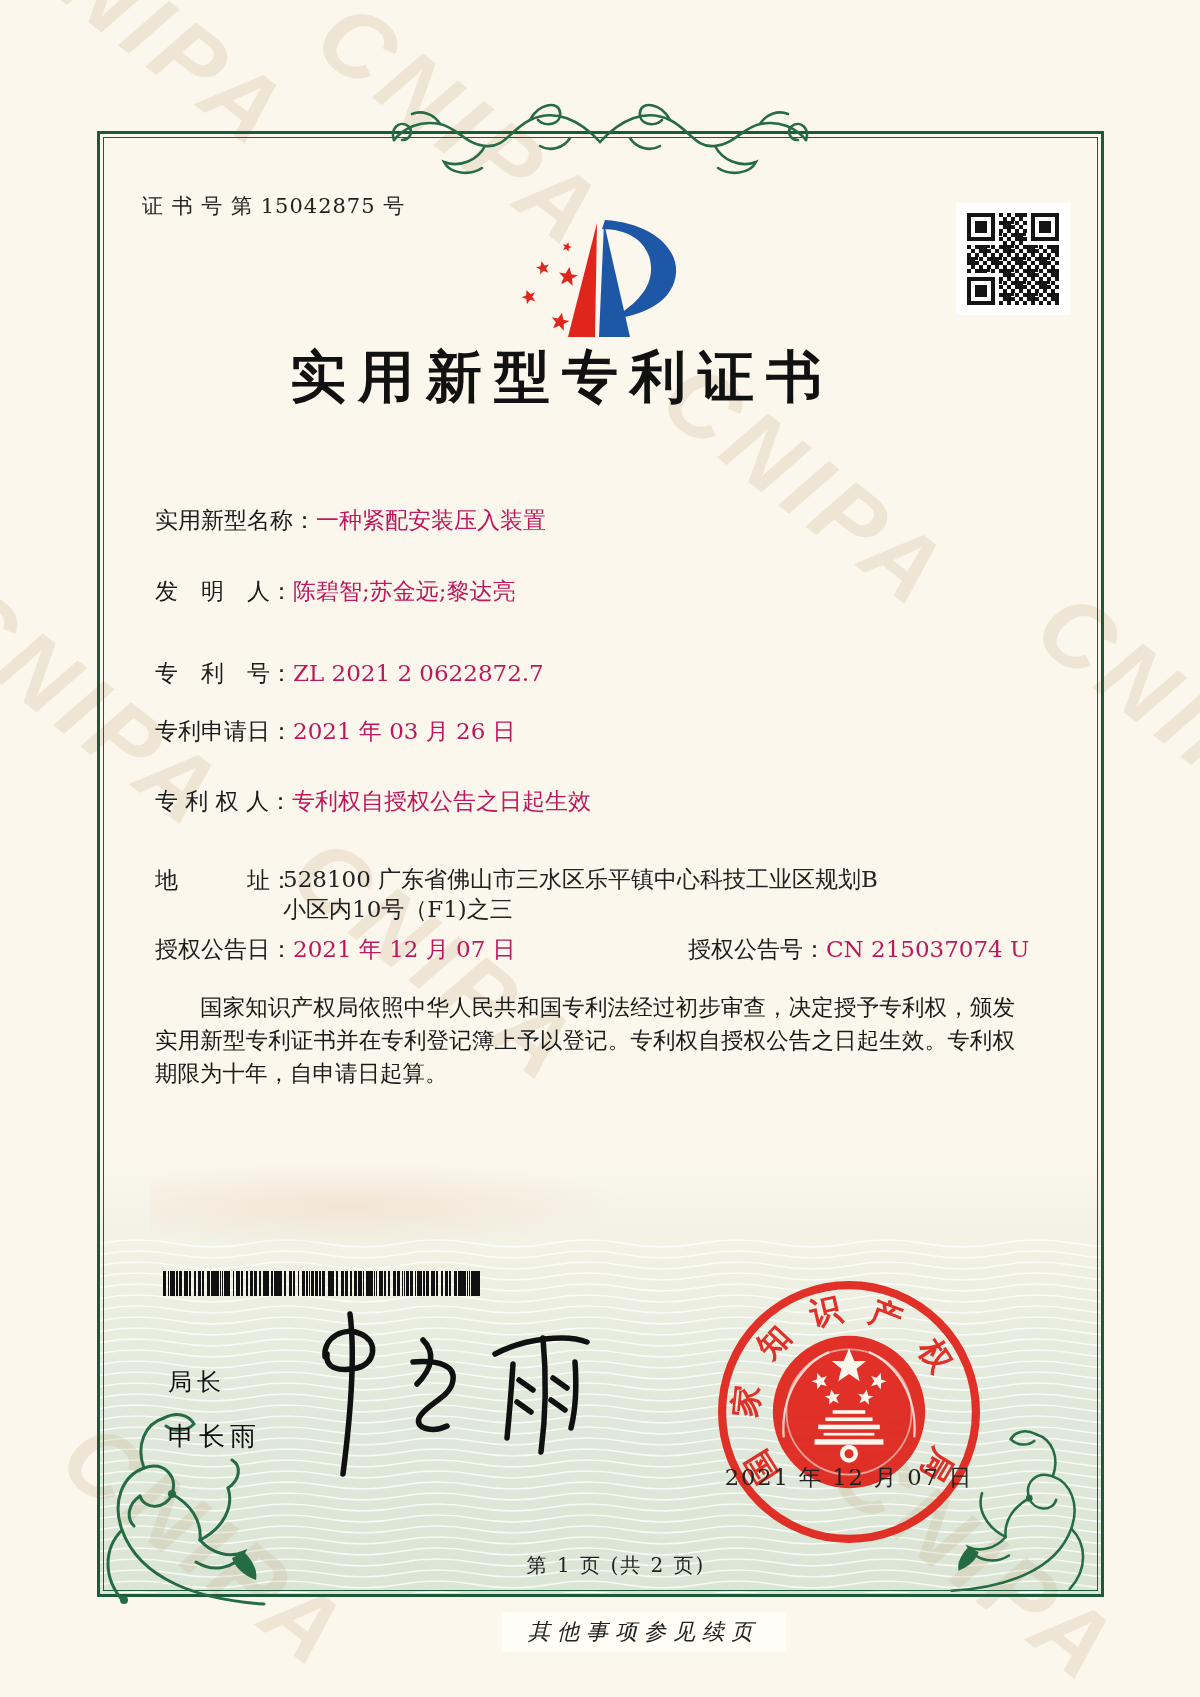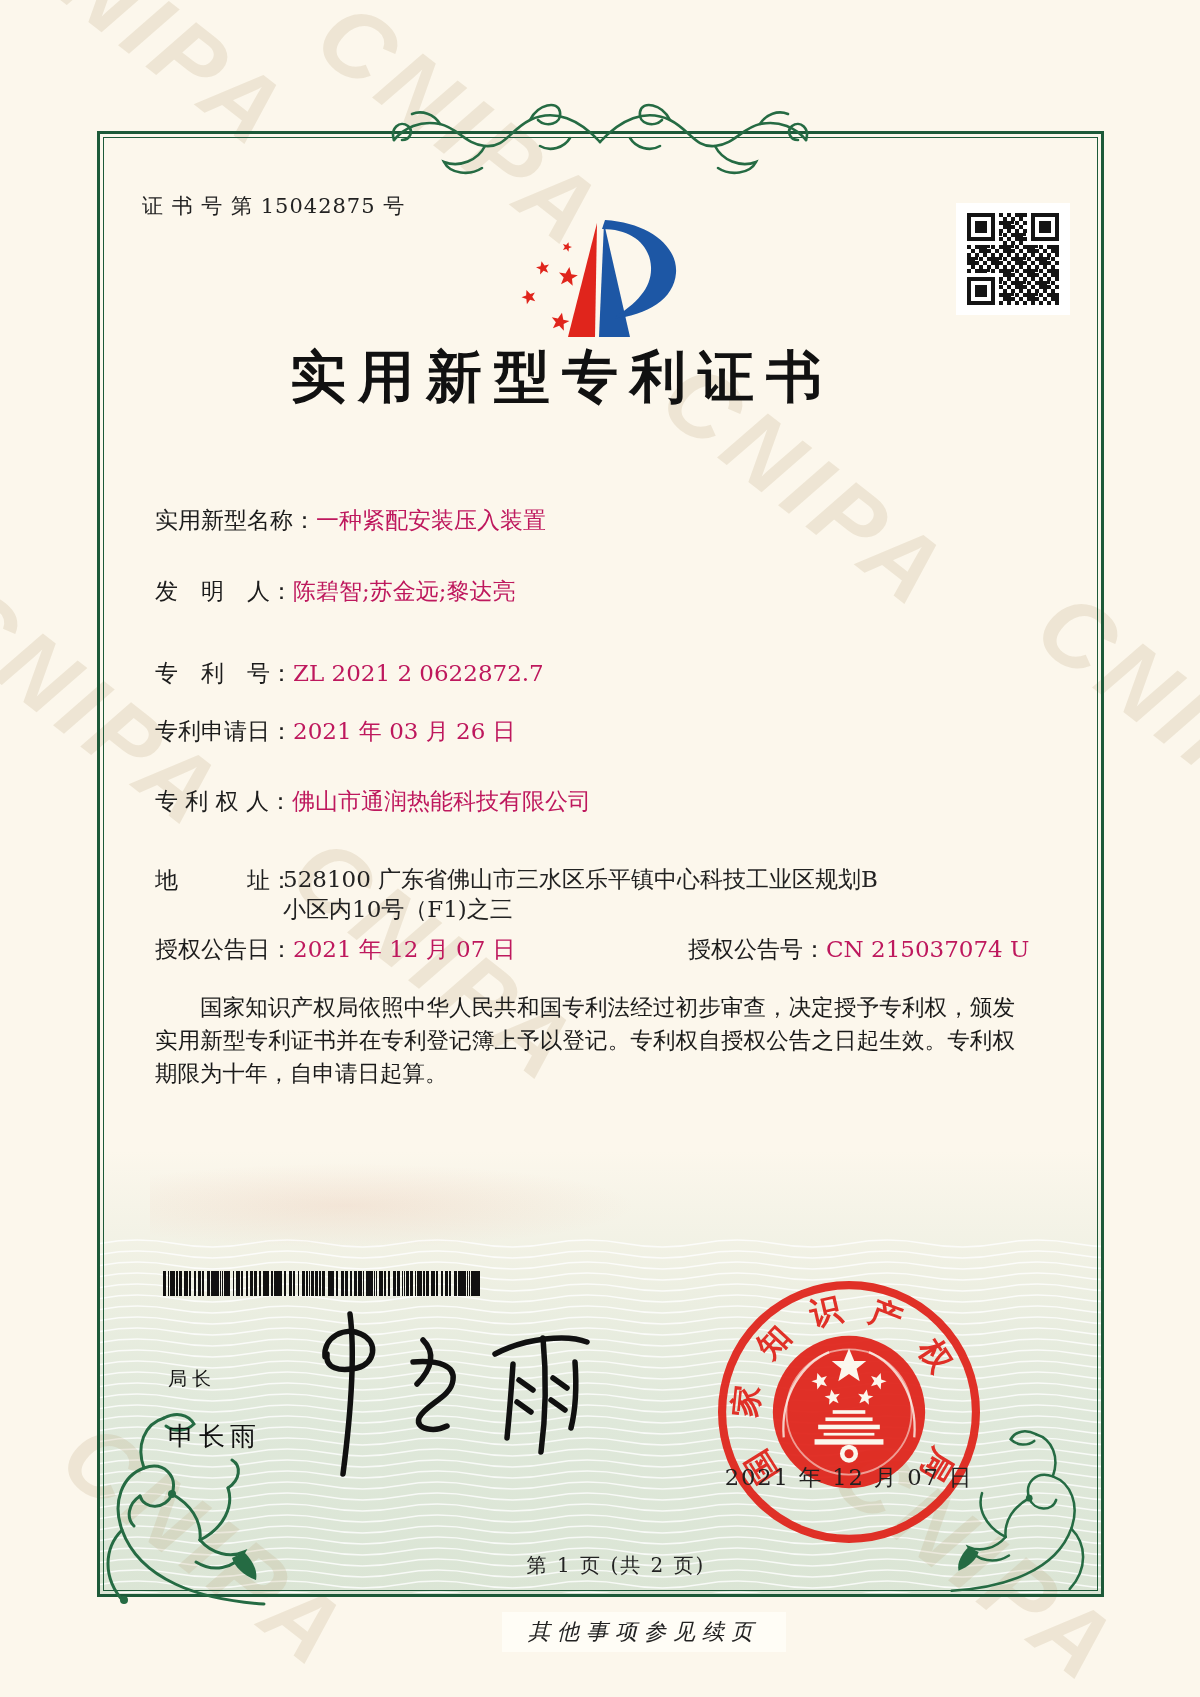--- a/index.html
+++ b/index.html
@@ -29,21 +29,21 @@
   
   .row{position:absolute;left:155px;font-size:23px;color:#1c1c1c;z-index:5;white-space:nowrap;}
   .row .lbl{display:inline-block;min-width:128px;text-align:right;}
   .val{color:#be185d;}
   .addr-val{position:absolute;left:283px;top:865px;width:680px;font-size:23px;line-height:29.5px;z-index:5;}
   .body-text{position:absolute;left:155px;top:991px;width:860px;font-size:22.5px;
              line-height:33px;text-align:justify;z-index:5;color:#1a1a1a;}
   .body-text p{margin:0;text-indent:2em;}
   
   .barcode{position:absolute;left:163px;top:1271px;z-index:5;}
-  .sign-role{position:absolute;left:168px;top:1366px;font-size:19px;letter-spacing:5px;z-index:6;
+  .sign-role{position:absolute;left:168px;top:1366px;font-size:24px;letter-spacing:5px;z-index:6;
              font-family:"Liberation Sans","DejaVu Sans",sans-serif;color:#111;}
   .sign-name{position:absolute;left:168px;top:1419px;font-size:26px;letter-spacing:5px;z-index:6;
              font-family:"Liberation Sans","DejaVu Sans",sans-serif;color:#111;}
   .autograph{position:absolute;left:295px;top:1302px;z-index:6;}
   .seal{position:absolute;left:713px;top:1276px;width:272px;height:272px;z-index:6;opacity:.94;}
   .pagefoot{position:absolute;left:100px;top:1552px;width:1032px;text-align:center;
             font-size:20px;letter-spacing:2px;z-index:5;color:#222;}
   .contnote{position:absolute;left:0;top:1612px;width:1200px;text-align:center;z-index:5;padding-left:44px;}
   .contnote span{display:inline-block;background:#fffdf6;padding:5px 26px;font-size:22px;
             letter-spacing:7px;font-style:italic;color:#222;}
@@ -193,21 +193,21 @@
 <div class="row" style="top:576px;">
   <span class="lbl">发　明　人：</span><span class="val">陈碧智;苏金远;黎达亮</span>
 </div>
 <div class="row" style="top:658px;">
   <span class="lbl">专　利　号：</span><span class="val">ZL 2021 2 0622872.7</span>
 </div>
 <div class="row" style="top:716px;">
   <span class="lbl">专利申请日：</span><span class="val">2021 年 03 月 26 日</span>
 </div>
 <div class="row" style="top:786px;">
-  <span class="lbl">专 利 权 人：</span><span class="val">佛山市通润热能科技有限公司</span>
+  <span class="lbl">专 利 权 人：</span><span class="val">专利权自授权公告之日起生效</span>
 </div>
 <div class="row" style="top:865px;">
   <span class="lbl">地　　　址：</span>
 </div>
 <div class="addr-val">
   <div>528100 广东省佛山市三水区乐平镇中心科技工业区规划B</div>
   <div>小区内10号（F1)之三</div>
 </div>
 <div class="row" style="top:934px;">
   <span class="lbl">授权公告日：</span><span class="val">2021 年 12 月 07 日</span>

